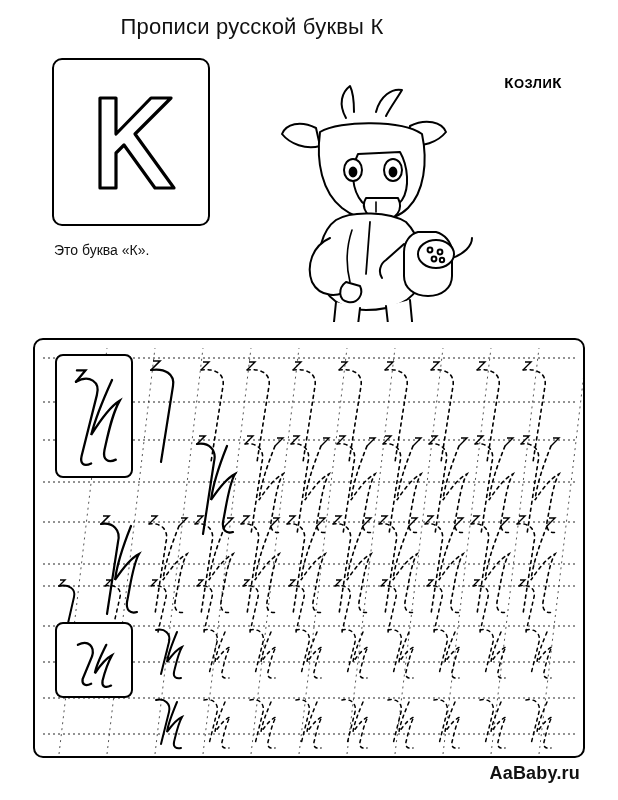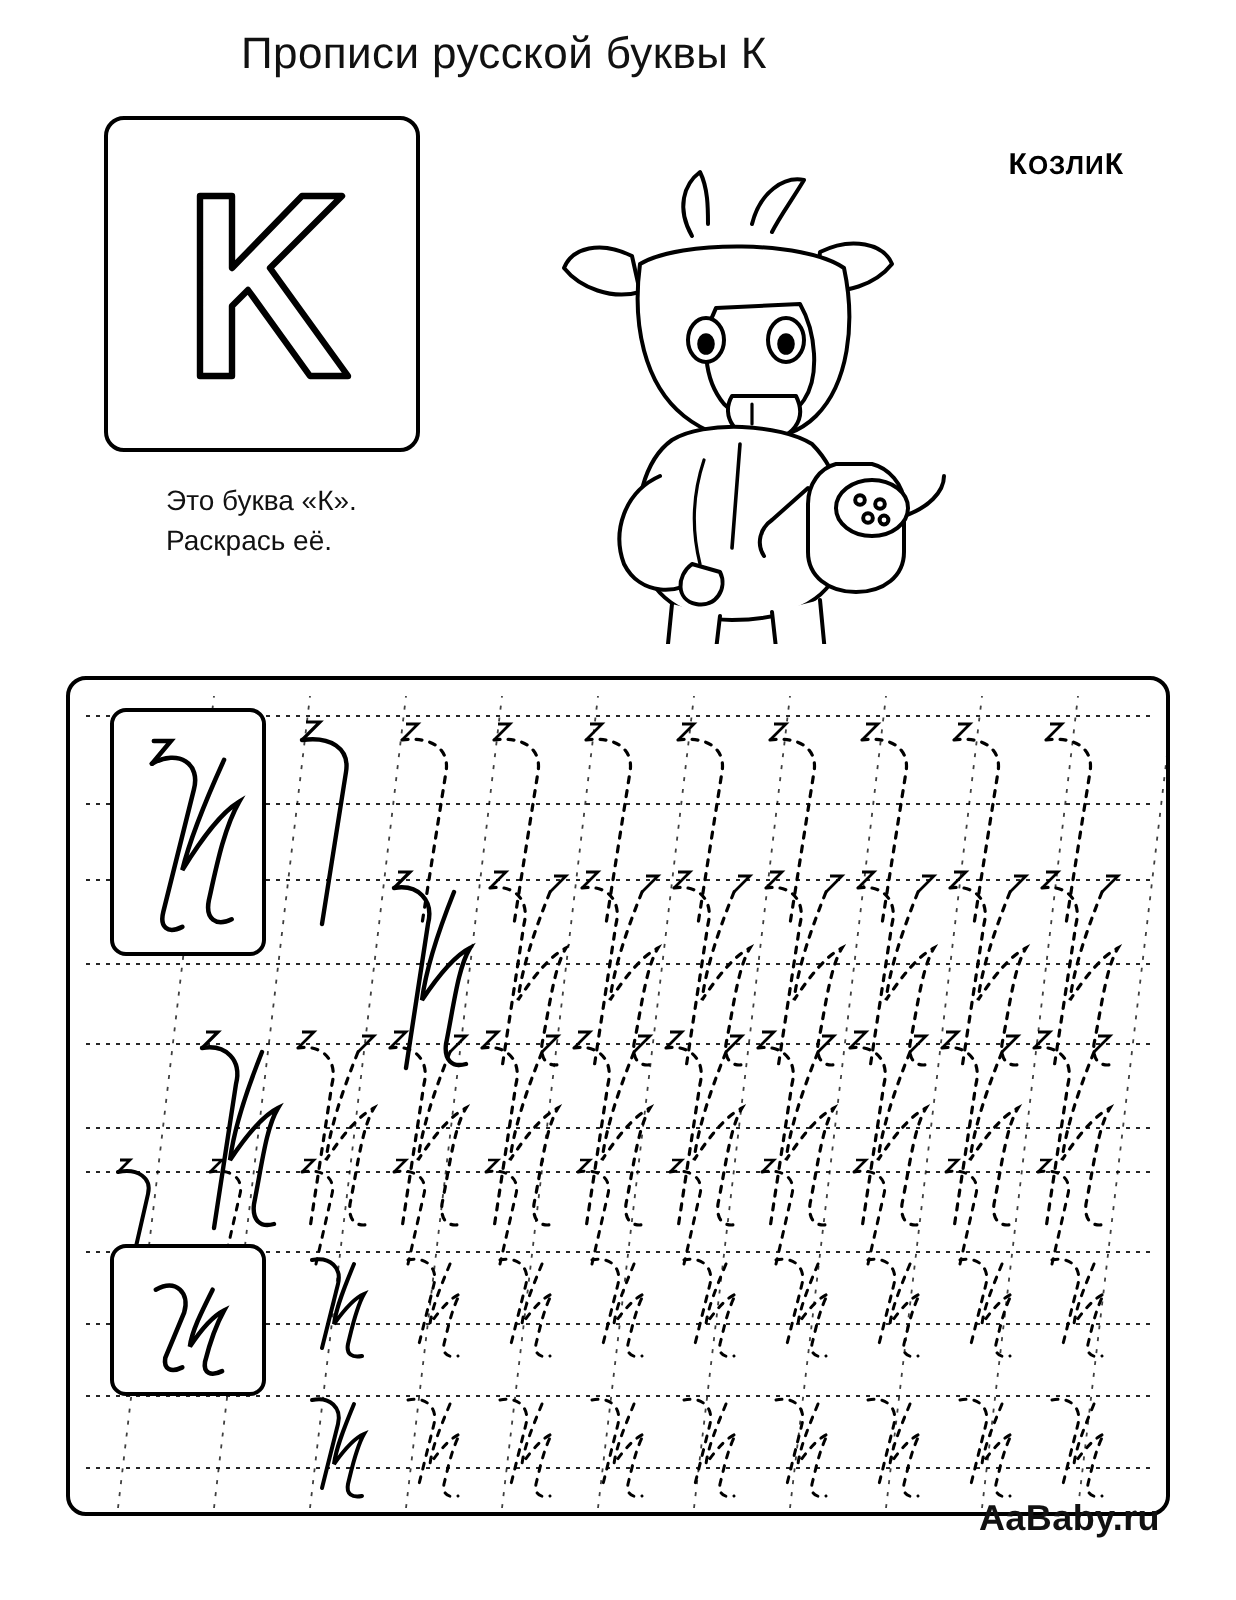--- a/index.html
+++ b/index.html
@@ -50,21 +50,21 @@
   
   #letter-caption {
     position: absolute;
     left: 54px;
     top: 240px;
     width: 200px;
     font-size: 14px;
     line-height: 20px;
     color: #111;
   }
-  #letter-caption div { white-space: nowrap; margin-left: 29px; }
+  #letter-caption div { white-space: nowrap; }
 
   
   #word-label {
     position: absolute;
     right: 56px;
     top: 74px;
     font-size: 15px;
     letter-spacing: 0.5px;
     font-weight: 400;
   }
@@ -122,21 +122,21 @@
     position: absolute;
     left: 0; top: 0;
     width: 100%;
     height: 100%;
   }
 
   
   #footer-logo {
     position: absolute;
     right: 38px;
-    bottom: 30px;
+    bottom: 16px;
     font-size: 18px;
     letter-spacing: 0.2px;
     margin-left: 16px;
   }
   #footer-logo .aa { font-weight: 700; color: #111; }
   #footer-logo .baby { font-weight: 700; color: #111; }
   #footer-logo .ru { font-weight: 700; color: #111; }
 </style>
 </head>
 <body>
@@ -147,21 +147,20 @@
   <svg id="letter-outline" viewBox="0 0 158 168">
 
     <g fill="none" stroke="#000" stroke-width="3.2" stroke-linejoin="round" stroke-linecap="round">
       <path d="M46 38 L46 128 L62 128 L62 93 L70 85 L101 128 L120 128 L81 74 L117 38 L97 38 L62 74 L62 38 Z"></path>
     </g>
   </svg>
 </div>
 
 <div id="letter-caption">
   <div>Это буква «К».</div>
-  <div>Раскрась её.</div>
 </div>
 
 <div id="word-label"><b>К</b><span style="font-size:13px;font-weight:bold;">ОЗЛИ</span><b>К</b></div>
 
 <svg id="mascot" viewBox="0 0 250 260">
   <g fill="#fff" stroke="#000" stroke-width="2" stroke-linejoin="round" stroke-linecap="round">
 
     <path d="M96 56 C88 42 92 30 100 24 C104 32 104 42 104 50"></path>
     <path d="M126 50 C130 34 142 26 152 28 C146 38 140 46 136 54"></path>
 

